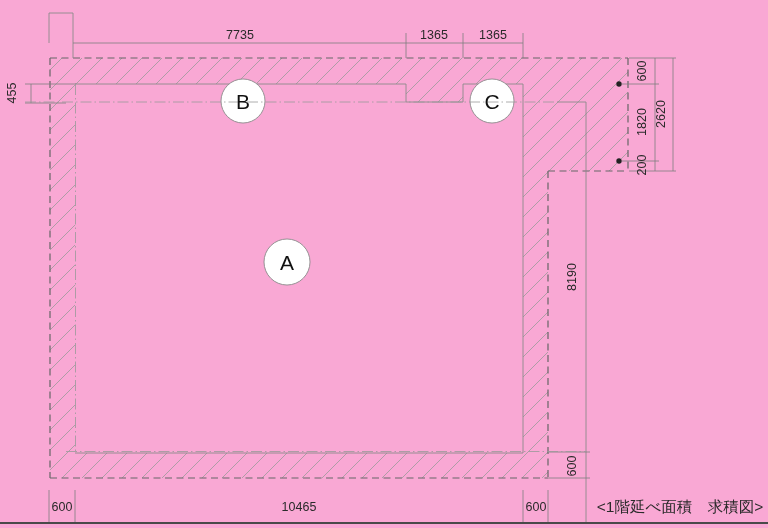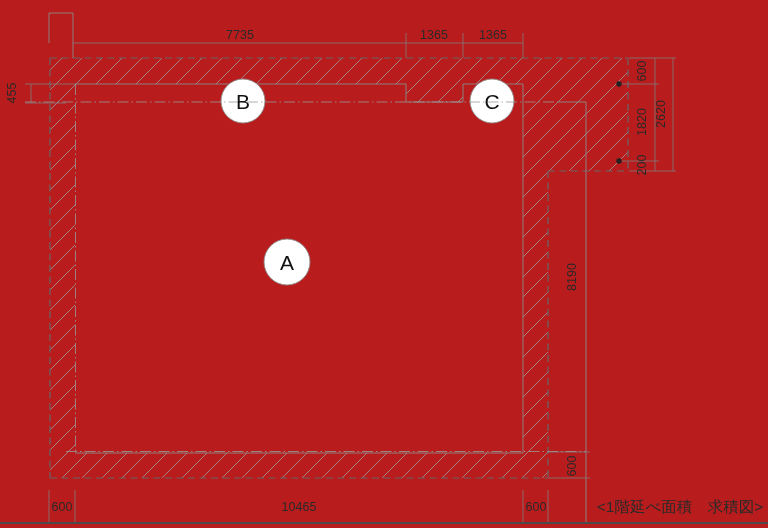--- a/index.html
+++ b/index.html
@@ -1,16 +1,16 @@
 <!DOCTYPE html>
 <html><head>
 <meta charset="utf-8">
 <style>
   html,body{margin:0;padding:0;background:#ffffff;}
-  .stage{width:768px;height:528px;background:#b91c1c;position:relative;overflow:hidden;
+  .stage{width:768px;height:528px;background:#f9a8d4;position:relative;overflow:hidden;
          font-family:"Liberation Sans", sans-serif;}
   svg{display:block;}
   text{font-family:"Liberation Sans", sans-serif;fill:#2a2a2a;}
   .dim{font-size:12.5px;}
   .circle-letter{font-size:21px;fill:#111;}
   .title{font-size:15.5px;}
 </style>
 </head>
 <body>
 

